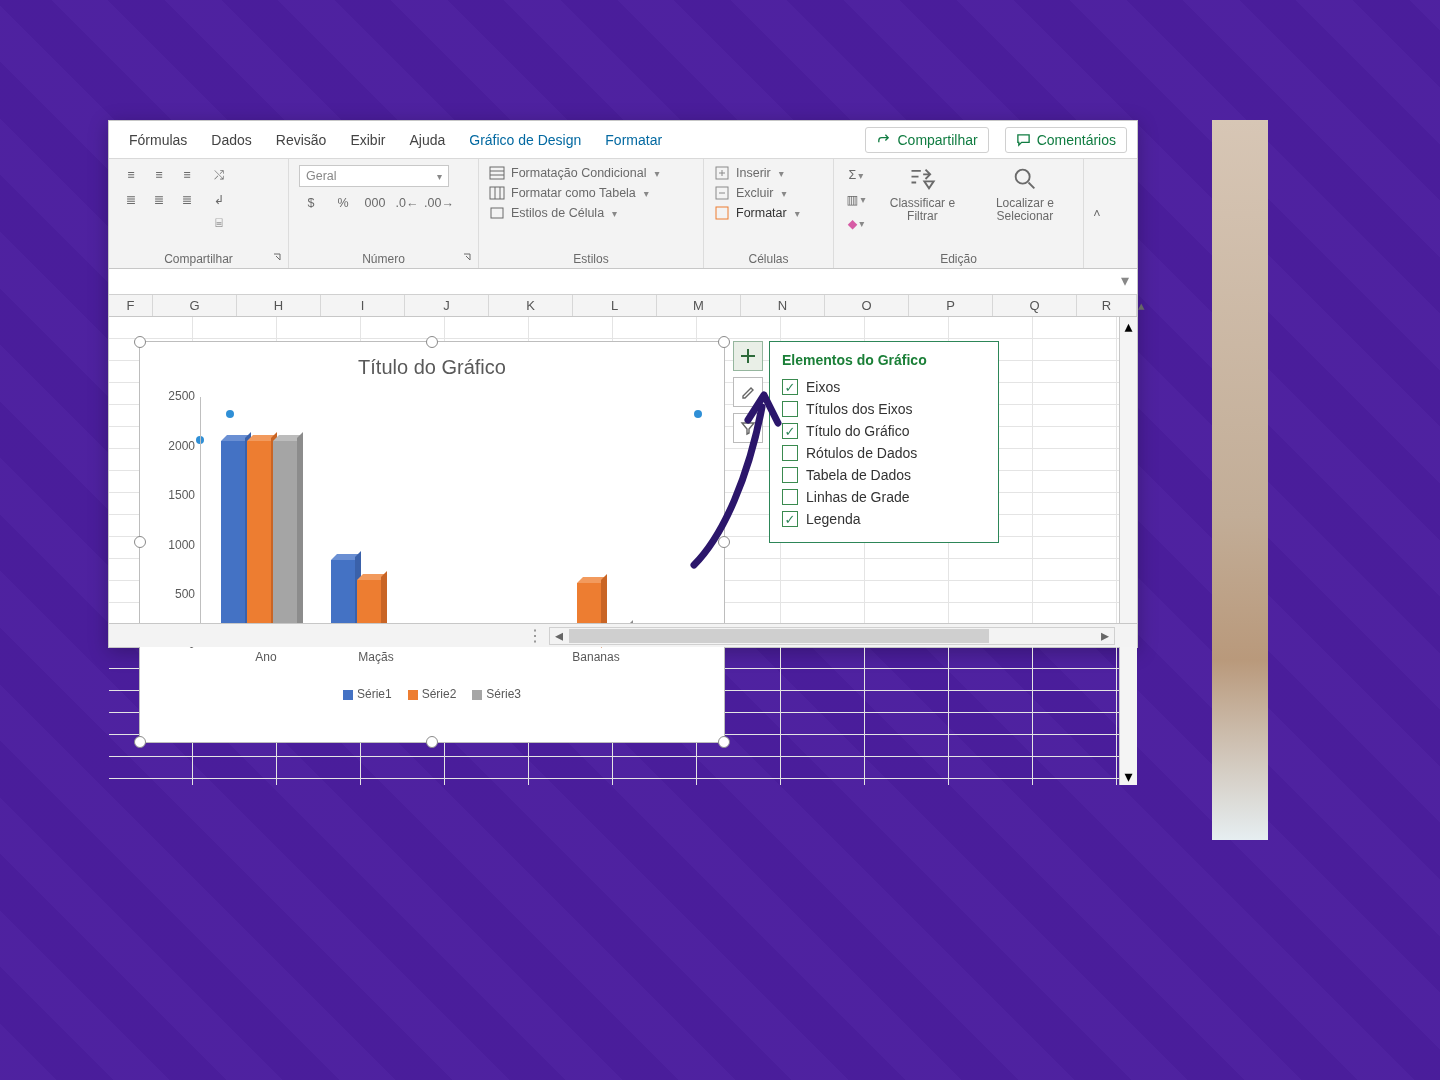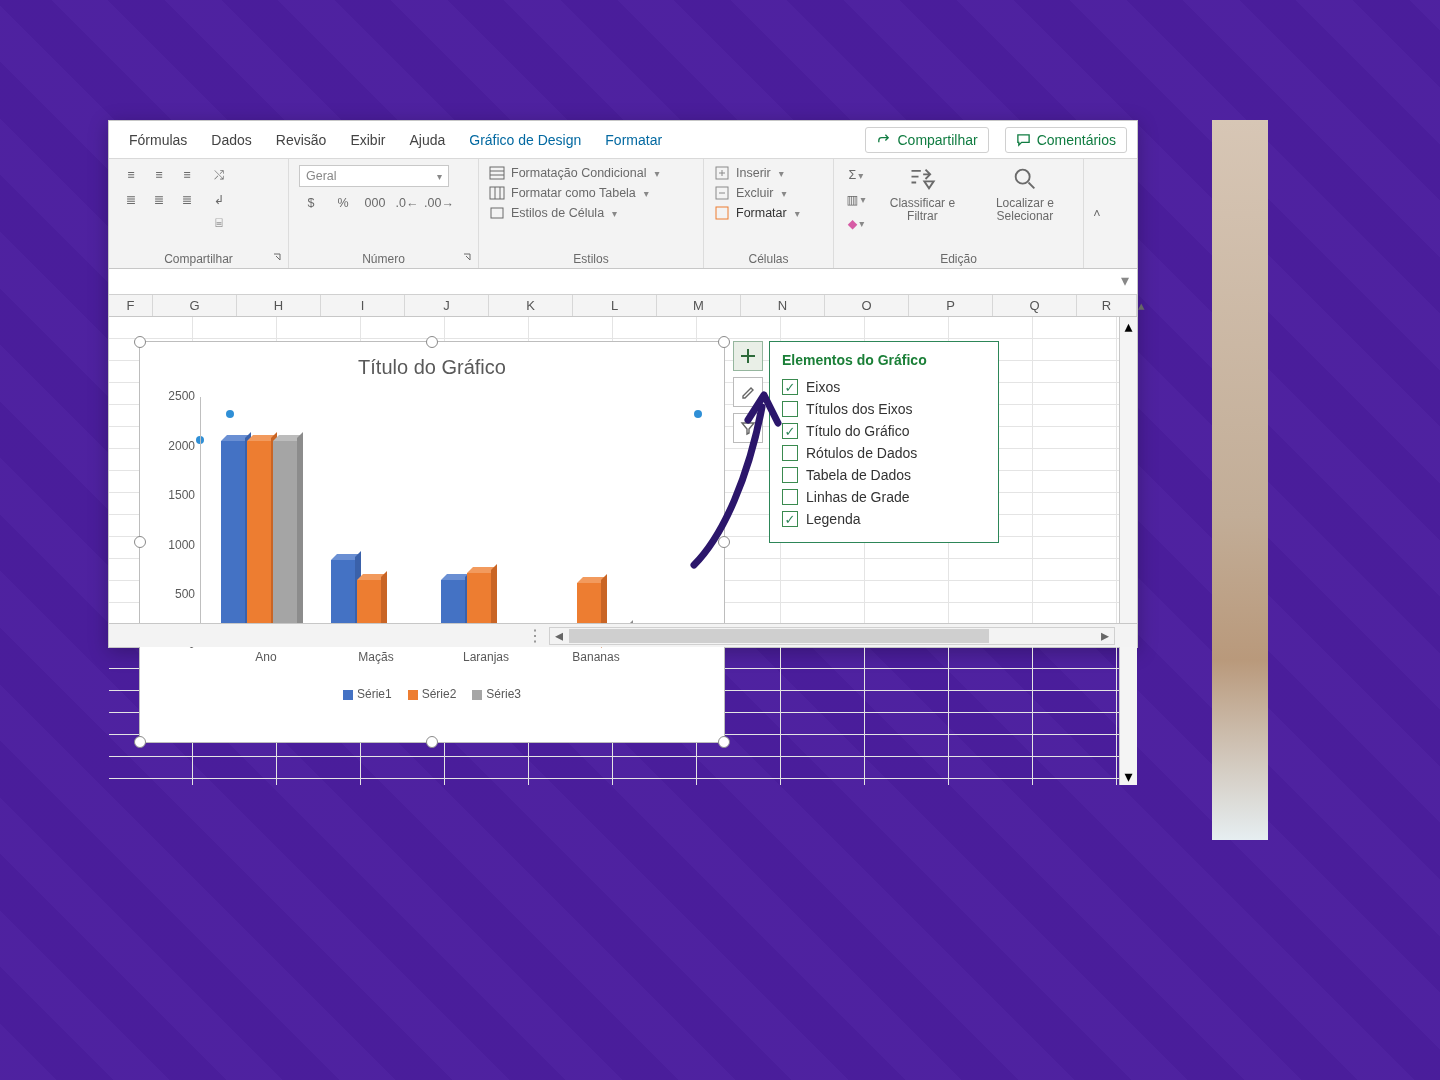--- a/index.html
+++ b/index.html
@@ -452,38 +452,20 @@
               <div class="side"></div>
               <div class="front"></div>
             </div>
             <div class="bar s3" style="height: 9.92px;">
               <div class="top"></div>
               <div class="side"></div>
               <div class="front"></div>
             </div>
             <span class="lbl">Maçãs</span>
           </div>
-          <div class="grp" style="left: 240px;">
-            <div class="bar s1" style="height: 64.48px;">
-              <div class="top"></div>
-              <div class="side"></div>
-              <div class="front"></div>
-            </div>
-            <div class="bar s2" style="height: 71.424px;">
-              <div class="top"></div>
-              <div class="side"></div>
-              <div class="front"></div>
-            </div>
-            <div class="bar s3" style="height: 11.904px;">
-              <div class="top"></div>
-              <div class="side"></div>
-              <div class="front"></div>
-            </div>
-            <span class="lbl">Laranjas</span>
-          </div>
           <div class="grp" style="left: 350px;">
             <div class="bar s1" style="height: 7.936px;">
               <div class="top"></div>
               <div class="side"></div>
               <div class="front"></div>
             </div>
             <div class="bar s2" style="height: 61.504px;">
               <div class="top"></div>
               <div class="side"></div>
               <div class="front"></div>

